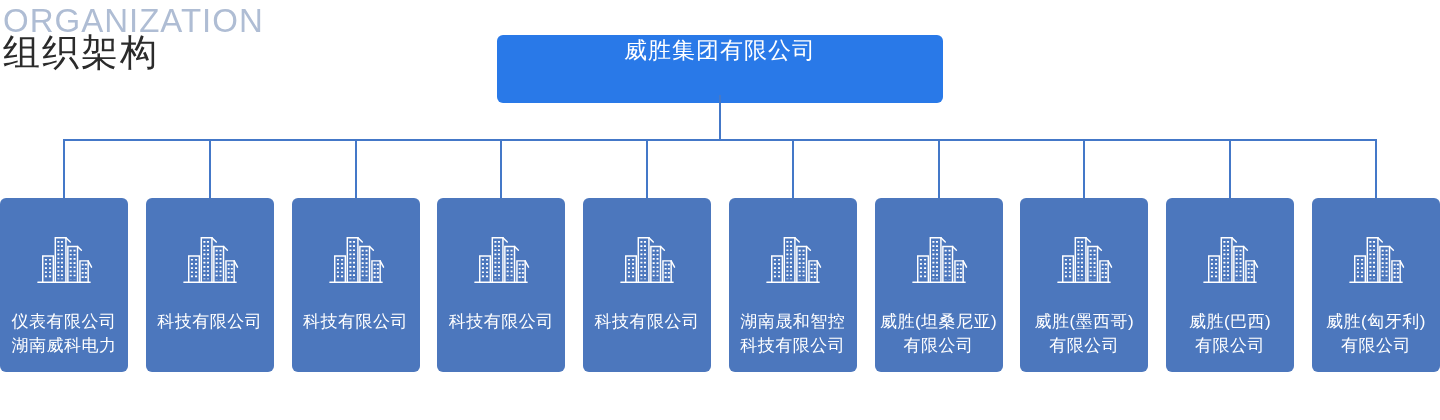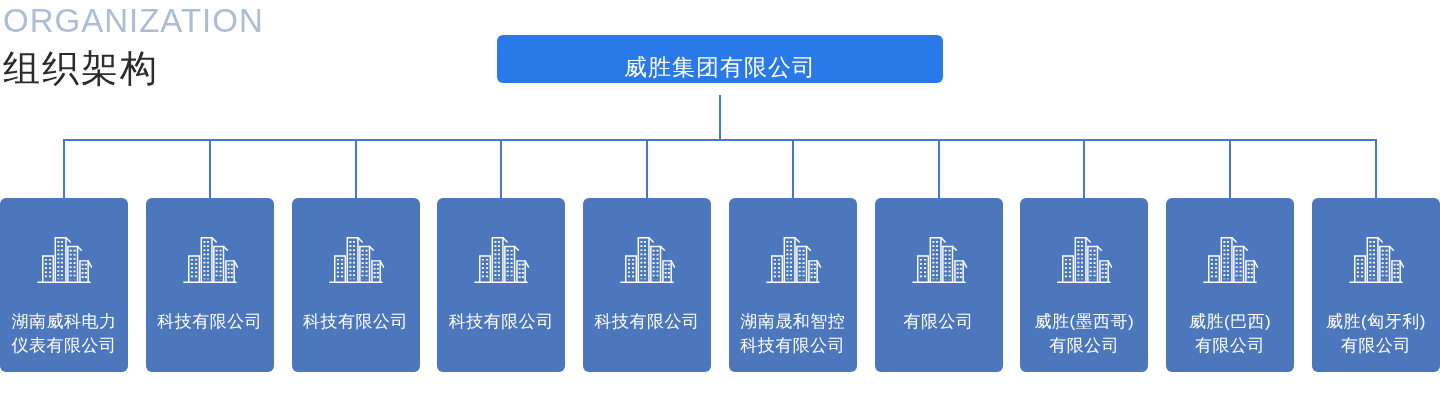--- a/index.html
+++ b/index.html
@@ -2,27 +2,27 @@
 <html style="--root-bg: #2979E8; --card-bg: #4C77BD; --connector-color: #4478C8; --eyebrow-color: #AFBDD4; --title-color: #2B2B2B;"><head>
 <meta charset="utf-8">
 <style>
   html,body{margin:0;padding:0;background:#fff;}
   body{font-family:"Liberation Sans","DejaVu Sans",sans-serif;}
   .stage{position:relative;width:1440px;height:420px;overflow:hidden;background:#fff;}
 
   
   .eyebrow{position:absolute;left:3px;top:2px;font-size:33px;letter-spacing:1px;
            color:var(--eyebrow-color,#AFBDD4);font-weight:400;}
-  .title{position:absolute;left:3px;top:44px;margin:0;font-size:37px;letter-spacing:2px;
+  .title{position:absolute;left:3px;top:28px;margin:0;font-size:37px;letter-spacing:2px;
          color:var(--title-color,#2B2B2B);font-weight:500;}
 
   
-  .root-node{position:absolute;left:497px;top:35px;width:446px;height:48px;
+  .root-node{position:absolute;left:497px;top:35px;width:446px;height:68px;
              background:var(--root-bg,#2979E8);border-radius:6px;
-             display:flex;align-items:flex-end;justify-content:center;
+             display:flex;align-items:flex-start;justify-content:center;
              color:#fff;font-size:23px;letter-spacing:1px;}
 
   
   .root-drop{position:absolute;left:719px;top:95px;width:2px;height:46px;background:var(--connector-color,#4478C8);}
   .h-line{position:absolute;left:63px;top:139px;width:1314px;height:2px;background:var(--connector-color,#4478C8);}
   .drop{position:absolute;left:63px;top:-58px;width:2px;height:58px;background:var(--connector-color,#4478C8);}
 
   
   .cards{position:absolute;left:0;top:198px;width:1440px;display:flex;justify-content:space-between;}
   .card-wrap{position:relative;width:128px;height:174px;}
@@ -63,22 +63,22 @@
 
         <path d="M34 53 V16 H44 V53"></path>
         <path d="M44 16 L48 20"></path>
         <path d="M36.9 19.5 V50 M40.9 19.5 V50" stroke-width="2.1" stroke-linecap="butt" stroke-dasharray="1.7 2.6"></path>
 
         <path d="M46.5 53 V31 H55 V53"></path>
         <path d="M55 31 L58.5 37.5"></path>
         <path d="M49.3 34 V50 M52.6 34 V50" stroke-width="2.1" stroke-linecap="butt" stroke-dasharray="1.7 2.6"></path>
       </svg>
       <div class="label">
+        <div>仪表有限公司</div>
         <div>湖南威科电力</div>
-        <div>仪表有限公司</div>
       </div>
     </div>
   </div>
 
   <div class="card-wrap">
     <div class="drop"></div>
     <div class="card">
       <svg class="icon" viewBox="0 0 60 56" fill="none" stroke="#fff" stroke-width="1.5" stroke-linecap="round">
 
         <path d="M3 53 H57"></path>
@@ -233,20 +233,21 @@
 
         <path d="M34 53 V16 H44 V53"></path>
         <path d="M44 16 L48 20"></path>
         <path d="M36.9 19.5 V50 M40.9 19.5 V50" stroke-width="2.1" stroke-linecap="butt" stroke-dasharray="1.7 2.6"></path>
 
         <path d="M46.5 53 V31 H55 V53"></path>
         <path d="M55 31 L58.5 37.5"></path>
         <path d="M49.3 34 V50 M52.6 34 V50" stroke-width="2.1" stroke-linecap="butt" stroke-dasharray="1.7 2.6"></path>
       </svg>
       <div class="label">
+        <div>威胜(坦桑尼亚)</div>
         <div>有限公司</div>
       </div>
     </div>
   </div>
 
   <div class="card-wrap">
     <div class="drop"></div>
     <div class="card">
       <svg class="icon" viewBox="0 0 60 56" fill="none" stroke="#fff" stroke-width="1.5" stroke-linecap="round">
 

